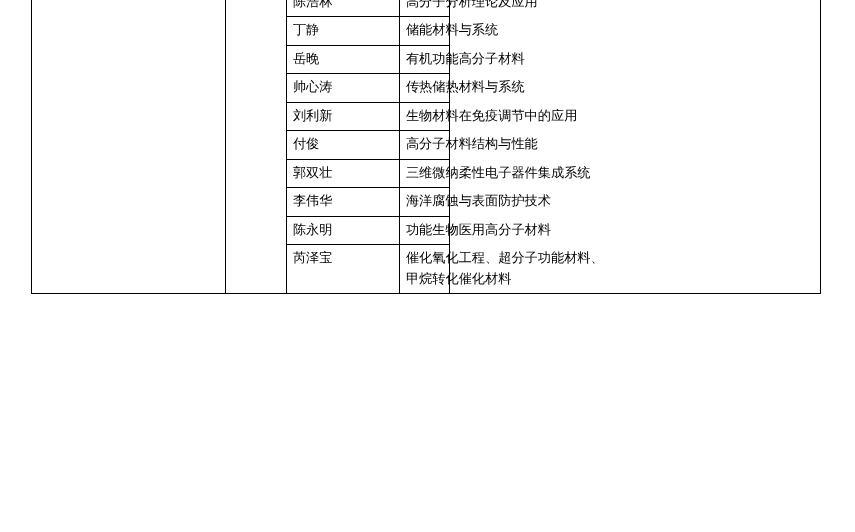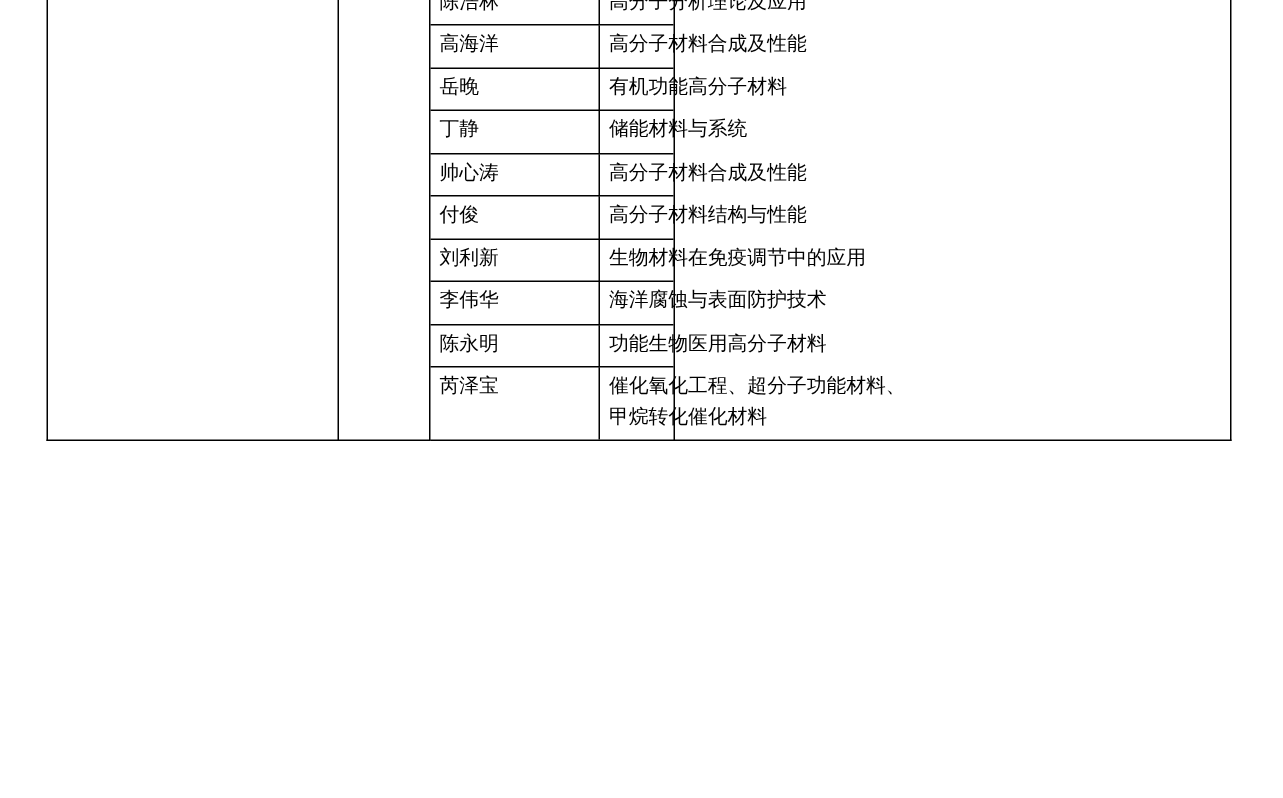--- a/index.html
+++ b/index.html
@@ -93,42 +93,42 @@
       <td class="col-a spacer-left"></td>
       <td class="col-b spacer-left"></td>
       <td class="col-c nest-cell" colspan="2">
         <table class="inner-table">
           <tbody id="rows-body">
                 <tr class="first-row-clip">
                   <td class="cell-name">陈浩林</td>
                   <td class="cell-dir">高分子分析理论及应用</td>
                 </tr>
                 <tr>
-                  <td class="cell-name">高海洋</td>
-                  <td class="cell-dir">高分子材料合成及性能</td>
+                  <td class="cell-name">丁静</td>
+                  <td class="cell-dir">储能材料与系统</td>
                 </tr>
                 <tr>
                   <td class="cell-name">岳晚</td>
                   <td class="cell-dir">有机功能高分子材料</td>
                 </tr>
                 <tr>
-                  <td class="cell-name">丁静</td>
-                  <td class="cell-dir">储能材料与系统</td>
+                  <td class="cell-name">帅心涛</td>
+                  <td class="cell-dir">传热储热材料与系统</td>
                 </tr>
                 <tr>
-                  <td class="cell-name">帅心涛</td>
-                  <td class="cell-dir">高分子材料合成及性能</td>
+                  <td class="cell-name">刘利新</td>
+                  <td class="cell-dir">生物材料在免疫调节中的应用</td>
                 </tr>
                 <tr>
                   <td class="cell-name">付俊</td>
                   <td class="cell-dir">高分子材料结构与性能</td>
                 </tr>
                 <tr>
-                  <td class="cell-name">刘利新</td>
-                  <td class="cell-dir">生物材料在免疫调节中的应用</td>
+                  <td class="cell-name">郭双壮</td>
+                  <td class="cell-dir">三维微纳柔性电子器件集成系统</td>
                 </tr>
                 <tr>
                   <td class="cell-name">李伟华</td>
                   <td class="cell-dir">海洋腐蚀与表面防护技术</td>
                 </tr>
                 <tr>
                   <td class="cell-name">陈永明</td>
                   <td class="cell-dir">功能生物医用高分子材料</td>
                 </tr>
                 <tr>

